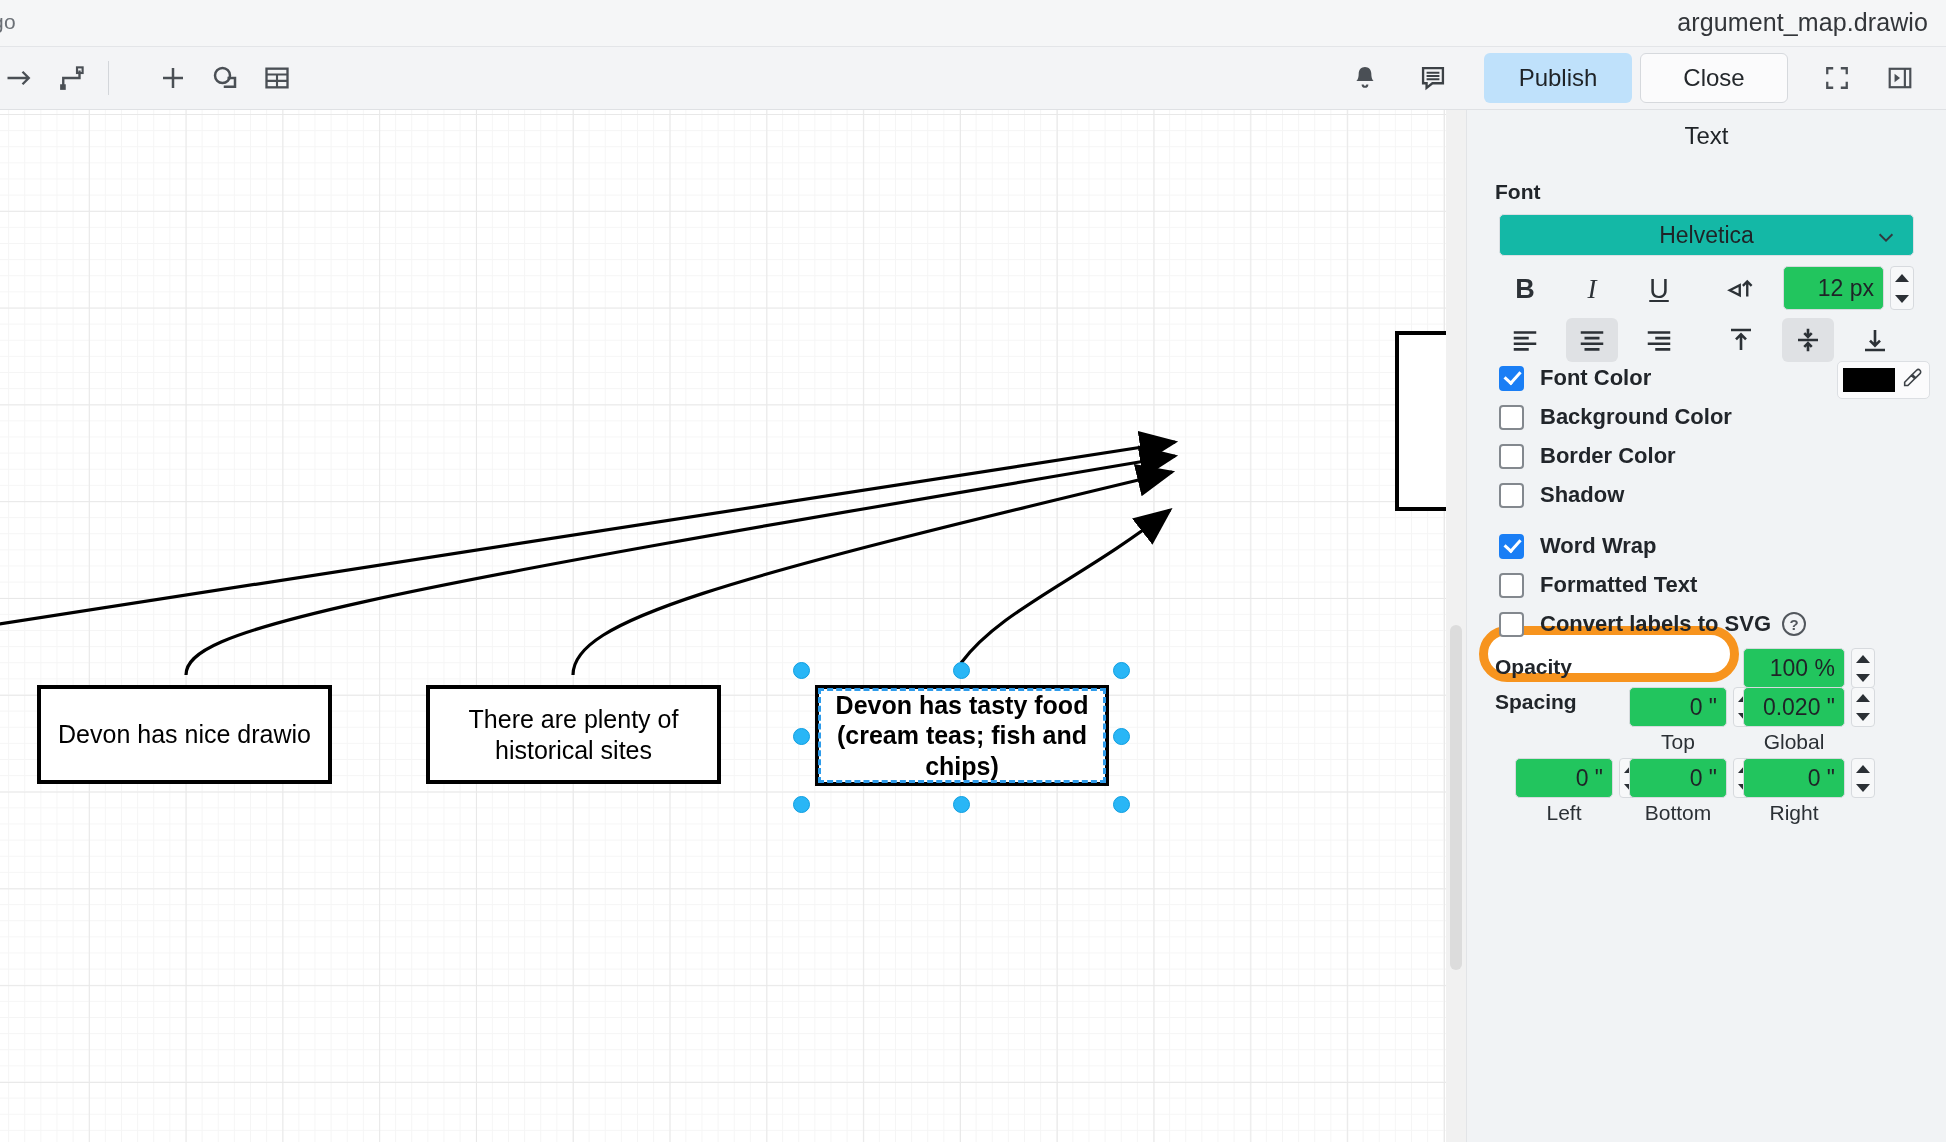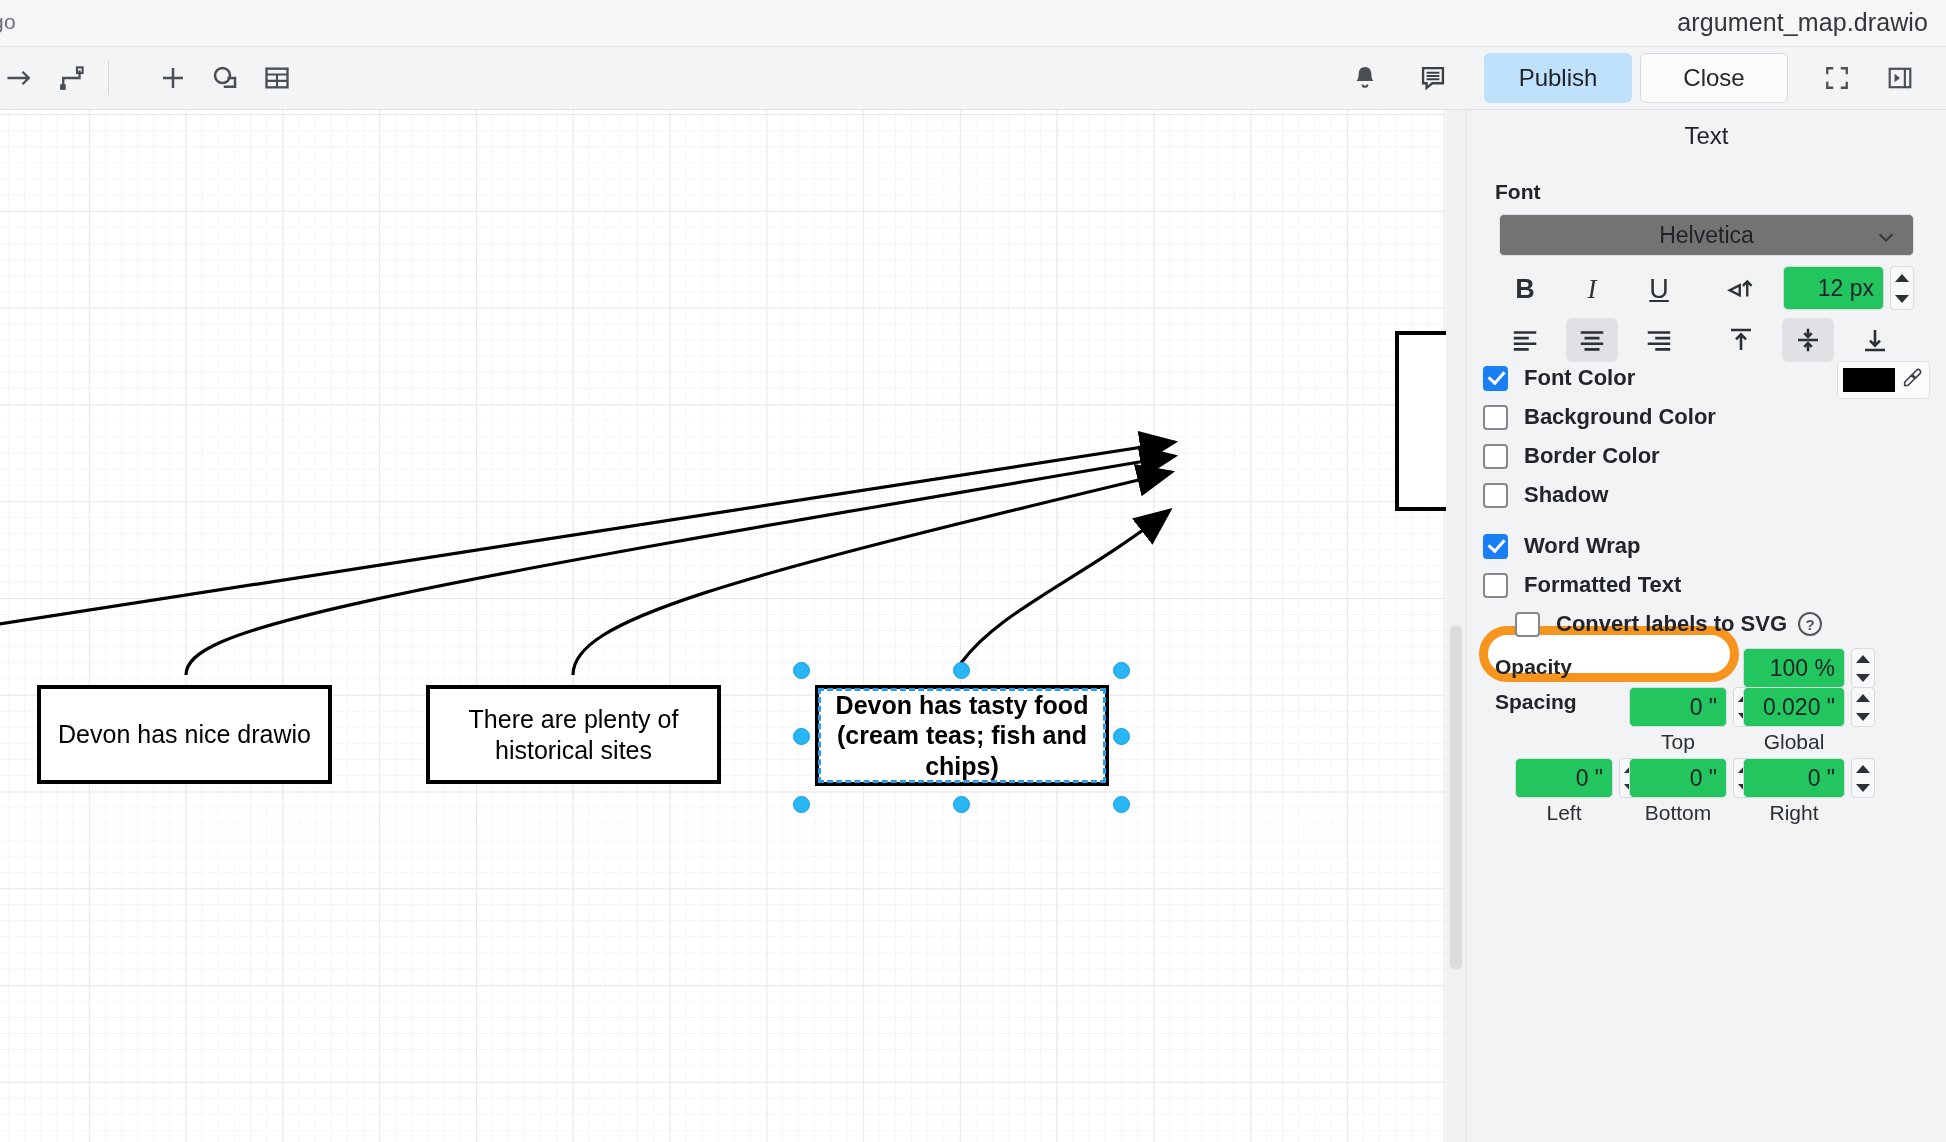--- a/index.html
+++ b/index.html
@@ -110,21 +110,21 @@
   }
   .panel-title {
     position: absolute; top: 12px; left: 0; width: 100%;
     text-align: center; font-size: 24px; color: #1f2327;
   }
   .panel-sec-label {
     position: absolute; font-size: 21px; font-weight: bold; color: #21252a;
   }
   .font-select {
     position: absolute; left: 32px; top: 104px; width: 415px; height: 42px;
-    background: #737373; border: 1px solid #dcdfe3; border-radius: 5px;
+    background: #14b8a6; border: 1px solid #dcdfe3; border-radius: 5px;
     display: flex; align-items: center; justify-content: center;
     font-size: 23px; color: #1f2327; cursor: pointer;
   }
   .font-select .chev { position: absolute; right: 16px; top: 11px; }
 
   .fbtn {
     position: absolute; width: 52px; height: 44px; border-radius: 6px;
     display: flex; align-items: center; justify-content: center;
     color: #2c3136; cursor: pointer; background: transparent;
   }
@@ -139,21 +139,21 @@
   .stepper {
     position: absolute; width: 24px;
     background: #f7f8f9; border: 1px solid #d7dade; border-radius: 4px;
     display: flex; flex-direction: column; align-items: center;
     justify-content: space-around; cursor: pointer;
   }
   .stepper i { display: block; width: 0; height: 0; }
   .stepper .up { border-left: 7px solid transparent; border-right: 7px solid transparent; border-bottom: 8px solid #2b3035; }
   .stepper .dn { border-left: 7px solid transparent; border-right: 7px solid transparent; border-top: 8px solid #2b3035; }
 
-  .chkrow { position: absolute; left: 16px; display: flex; align-items: center; cursor: pointer; justify-content: space-between; }
+  .chkrow { position: absolute; left: 32px; display: flex; align-items: center; cursor: pointer; justify-content: space-between; }
   .chkbox {
     width: 25px; height: 25px; border-radius: 4px;
     border: 2px solid #83888e; background: #fff;
     display: flex; align-items: center; justify-content: center;
     flex: 0 0 auto;
   }
   .chkbox.on { background: #1a7ef5; border-color: #1a7ef5; }
   .chkbox.on::after {
     content: ""; width: 7px; height: 13px;
     border: solid #fff; border-width: 0 3px 3px 0;
@@ -397,21 +397,21 @@
       <span class="chklabel">Shadow</span>
     </div>
     <div class="chkrow" style="top:423px;">
       <span class="chkbox on"></span>
       <span class="chklabel">Word Wrap</span>
     </div>
     <div class="chkrow" style="top:462px;">
       <span class="chkbox"></span>
       <span class="chklabel">Formatted Text</span>
     </div>
-    <div class="chkrow" style="top:501px;margin-left:32px;">
+    <div class="chkrow" style="top:501px;">
       <span class="chkbox"></span>
       <span class="chklabel">Convert labels to SVG</span>
       <span class="qmark">?</span>
     </div>
 
     <div class="panel-sec-label" style="left:28px; top:545px;">Opacity</div>
     <div class="numfield" style="left:276px; top:538px; width:102px; height:40px;">100 %</div>
     <div class="stepper" style="left:384px; top:538px; height:40px;">
       <i class="up"></i>
       <i class="dn"></i>

